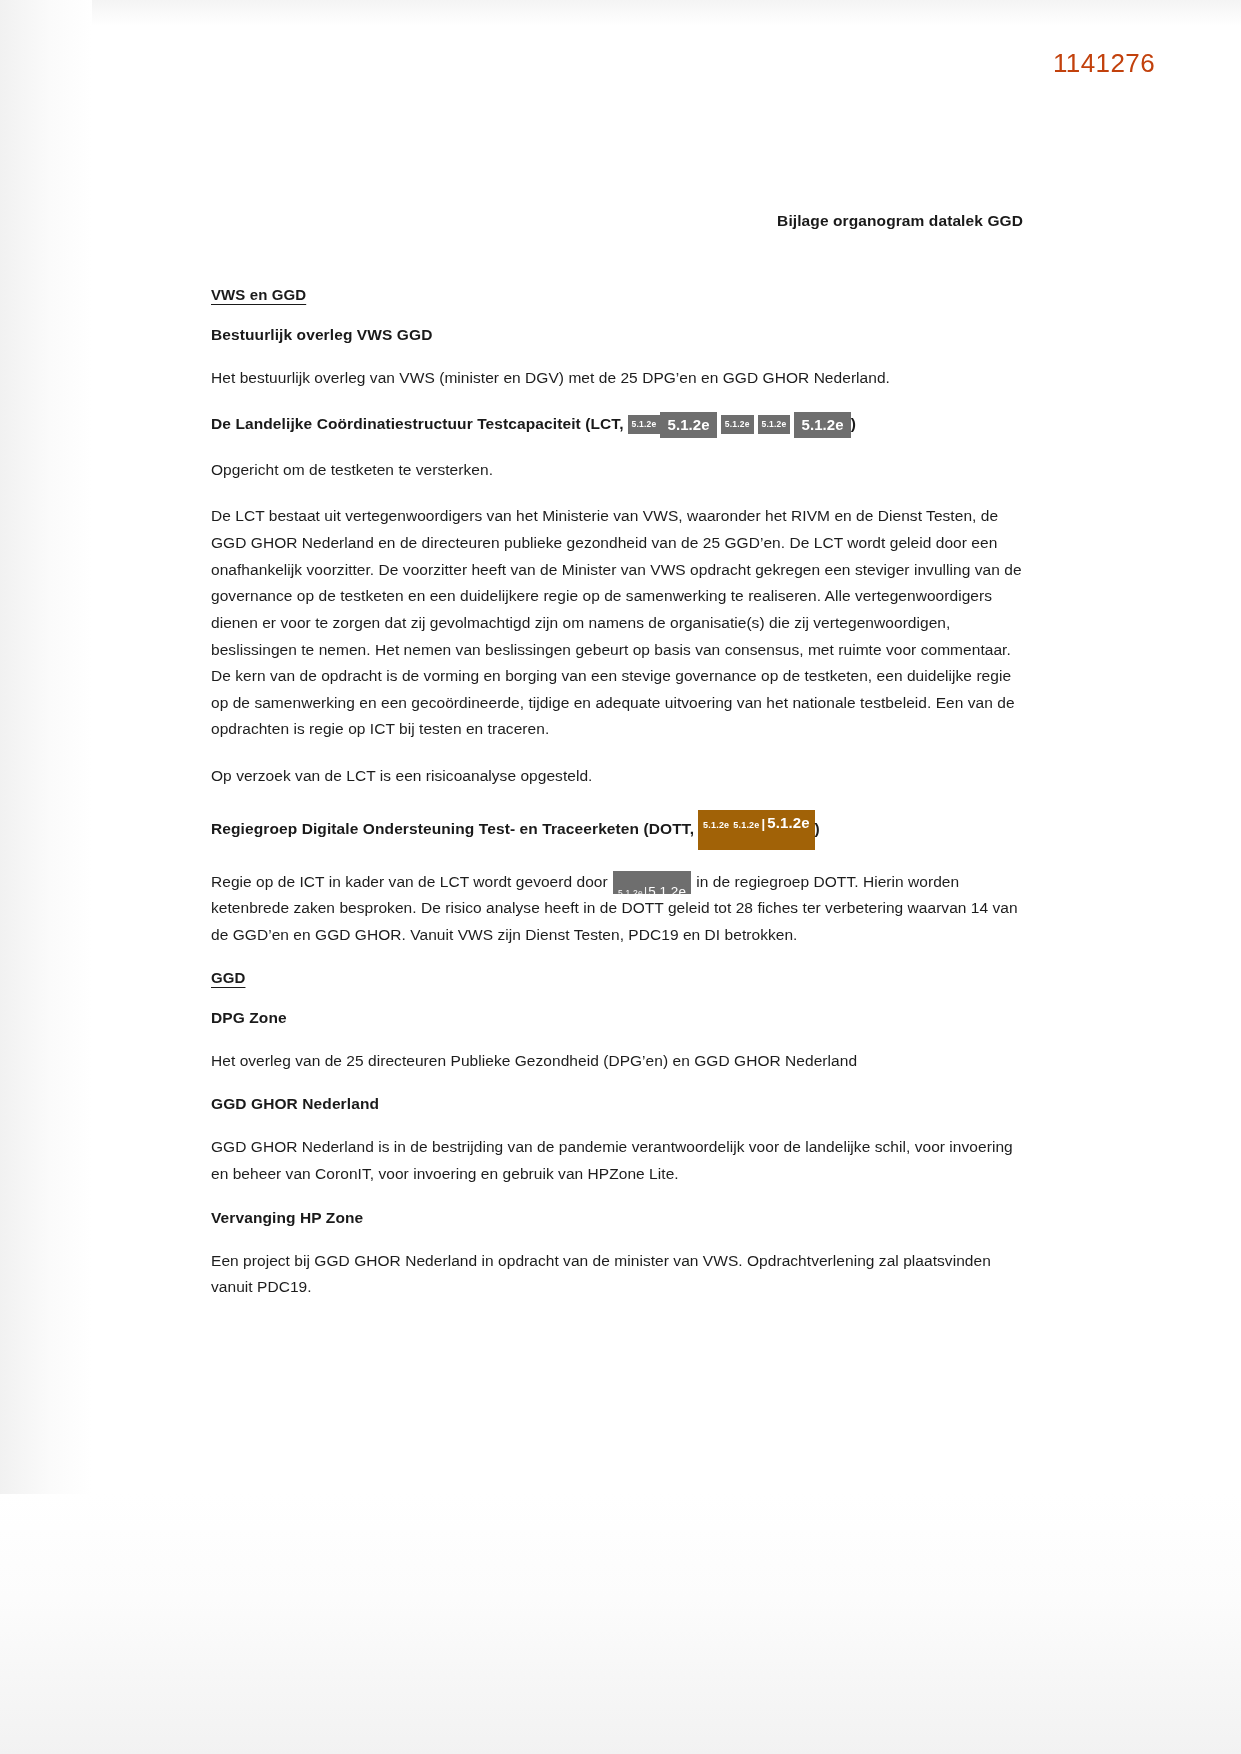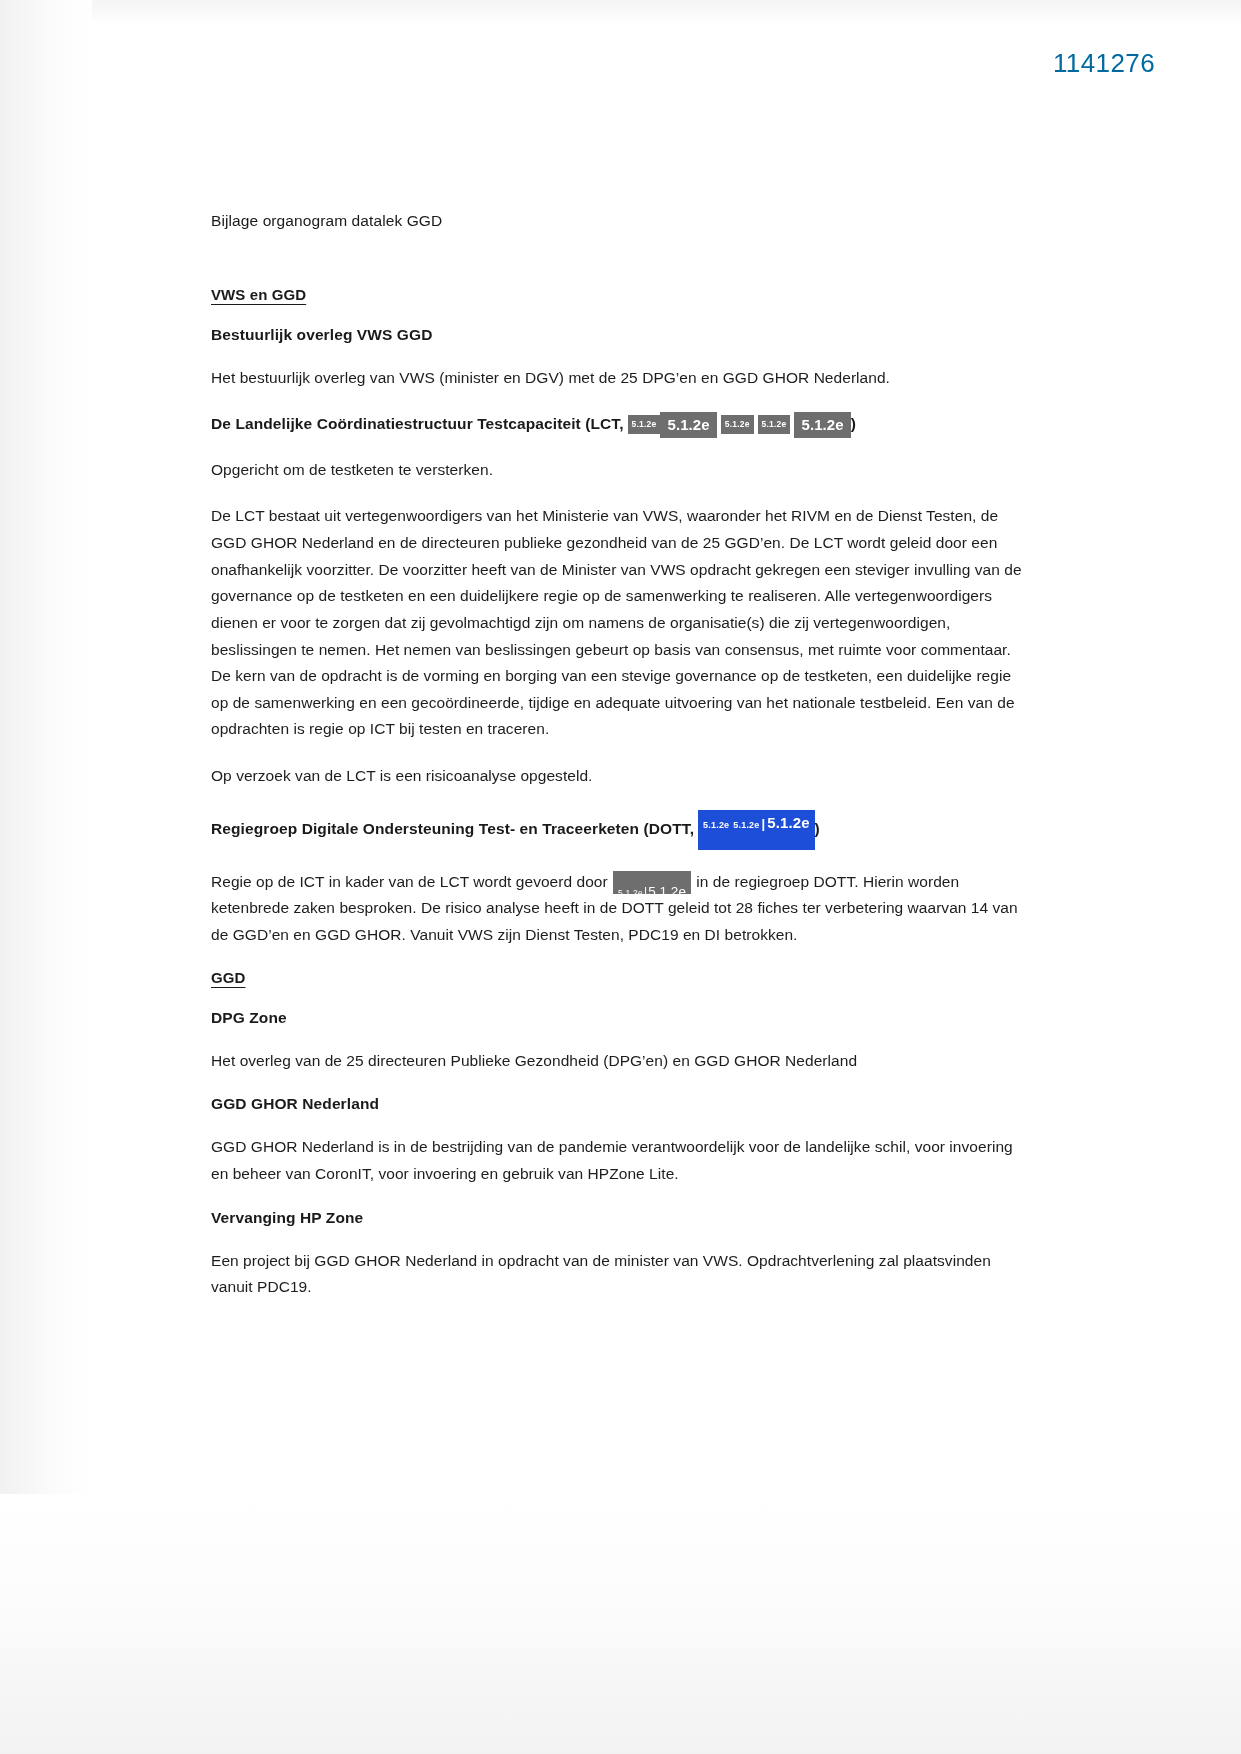--- a/index.html
+++ b/index.html
@@ -43,37 +43,38 @@
     background: linear-gradient(to bottom, #f4f4f4 0%, #ffffff 100%);
     pointer-events: none;
   }
 
   .doc-number {
     position: absolute;
     right: 86px;
     top: 48px;
     font-size: 26px;
     letter-spacing: 0.4px;
-    color: #0369a1;
+    color: #c2410c;
     font-family: "Liberation Sans", sans-serif;
   }
 
   .content {
     position: absolute;
     left: 211px;
     top: 212px;
     width: 812px;
     color: #1a1a1a;
   }
 
   .subject {
     font-size: 15.5px;
-    font-weight: normal;
+    font-weight: bold;
     letter-spacing: 0.1px;
     margin: 0 0 56px 0;
+    text-align: right;
   }
 
   h1.section {
     font-size: 15px;
     font-weight: bold;
     margin: 0 0 22px 0;
     text-decoration: underline;
     text-underline-offset: 4px;
     letter-spacing: 0.1px;
   }
@@ -118,21 +119,21 @@
   }
   .redact.r-lg {
     font-size: 15px;
     line-height: 26px;
     height: 26px;
     padding: 0 7px;
     letter-spacing: 0.1px;
   }
   .redact-group {
     display: inline-block;
-    background: #1d4ed8;
+    background: #a16207;
     vertical-align: middle;
     white-space: nowrap;
     padding: 0 5px;
     height: 40px;
     line-height: 26px;
     box-sizing: border-box;
   }
   .redact-group .rg-sm {
     color: #ffffff;
     font-size: 9px;

